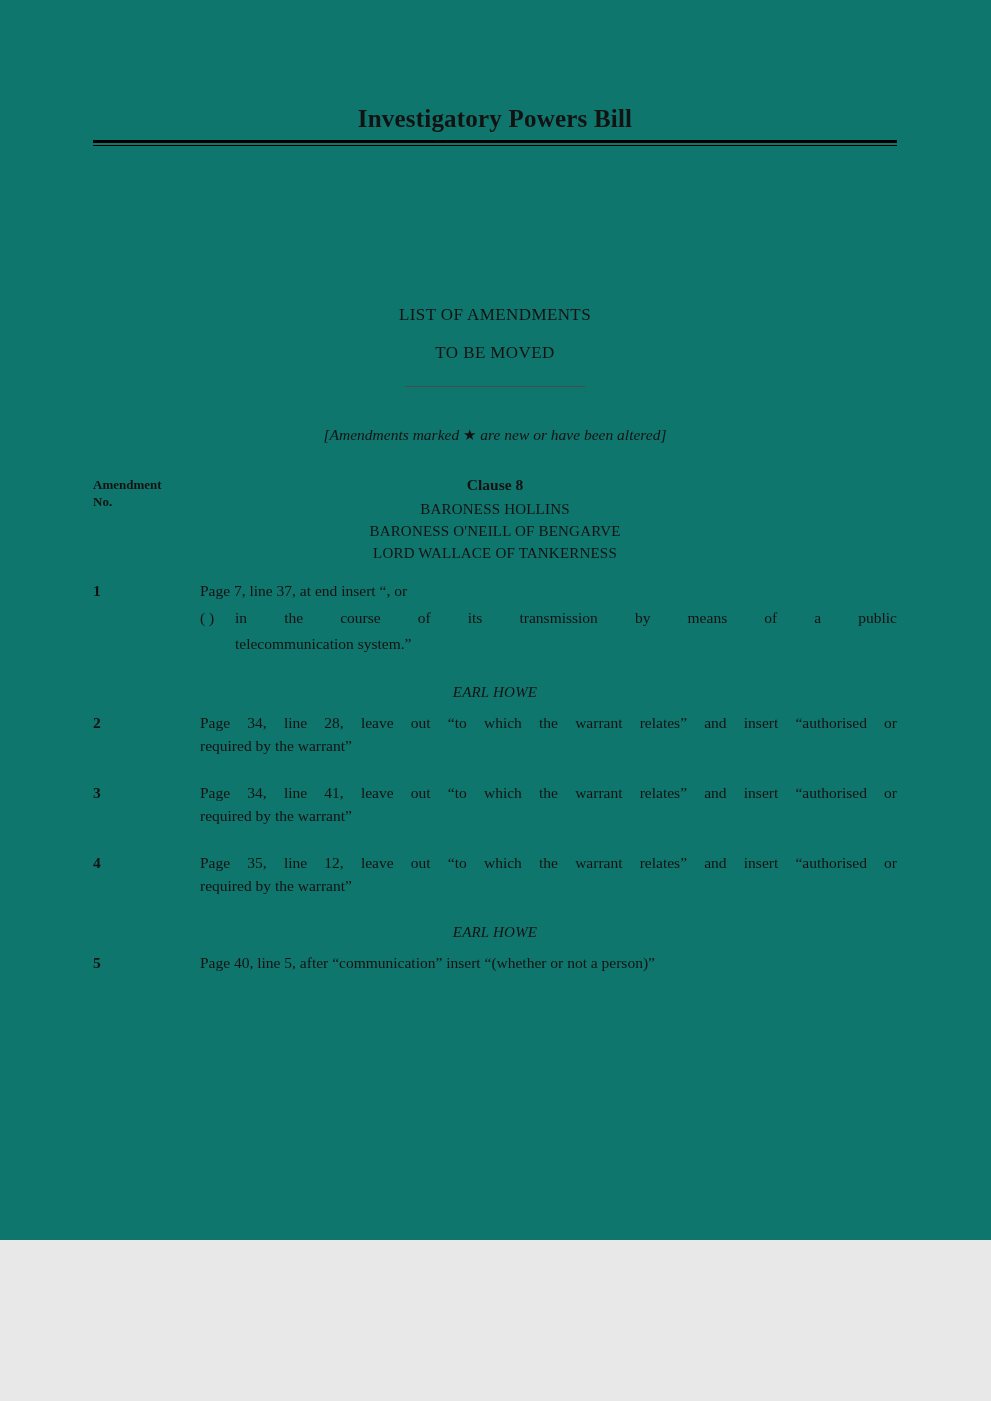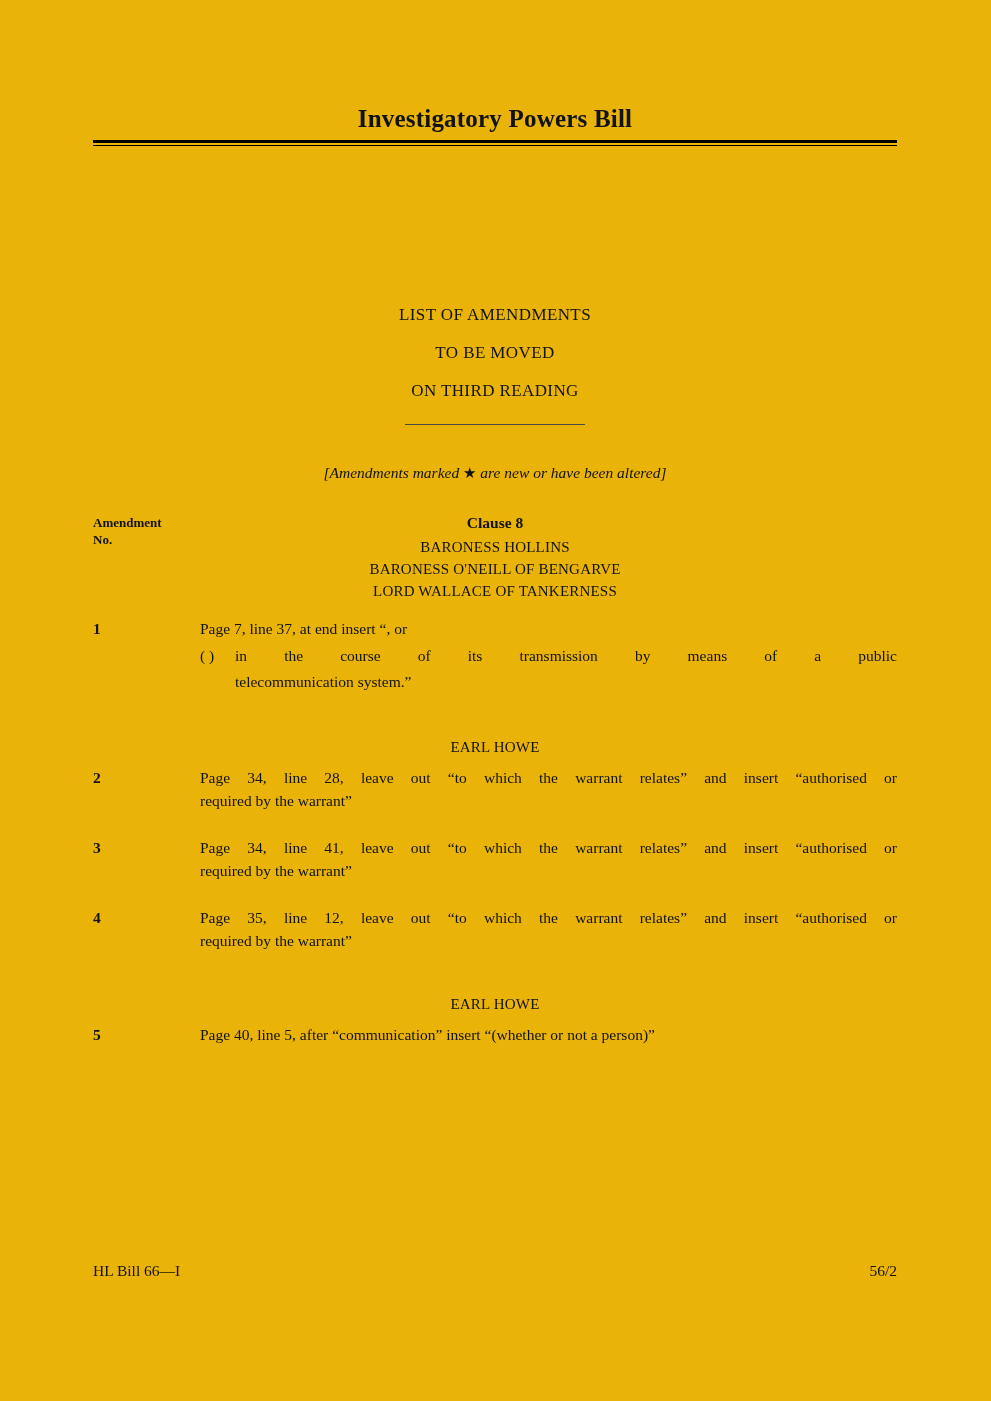--- a/index.html
+++ b/index.html
@@ -1,21 +1,21 @@
 <!DOCTYPE html>
 <html><head>
 <meta charset="utf-8">
 <style>
   html, body { margin: 0; padding: 0; background: #e8e8e8; }
   .page {
     position: relative;
     width: 991px;
-    height: 1401px;
+    height: 1240px;
     margin: 0 auto;
-    background: #eab308;
+    background: #0f766e;
     font-family: "Liberation Serif", "DejaVu Serif", serif;
     color: #121212;
     overflow: hidden;
     box-sizing: border-box;
   }
   .content { padding: 0 94px 0 93px; }
 
   .title {
     margin: 0;
     padding-top: 103px;
@@ -66,21 +66,21 @@
     margin: 0;
     text-align: center;
     font-size: 15.5px;
     font-weight: bold;
     line-height: 20px;
   }
   .clause.mid41 { margin-top: 16px; }
   .clause.mid49 { margin-top: 18px; }
 
   .sponsors { margin-top: 3px; text-align: center; font-size: 15px; }
-  .sponsors.gap { margin-top: 41px; }
+  .sponsors.gap { margin-top: 24px; font-style: italic; }
   .sponsor { line-height: 22px; letter-spacing: 0.2px; }
 
   .amendment { display: flex; margin-top: 15px; }
   .amendment.gap24 { margin-top: 24px; }
   .amendment.gap8  { margin-top: 8px; }
   .amd-num {
     width: 107px;
     flex: 0 0 107px;
     font-weight: bold;
     font-size: 15.5px;
@@ -110,21 +110,20 @@
 
     <h1 class="title">Investigatory Powers Bill</h1>
     <div class="title-rule">
       <div class="rule-thick"></div>
       <div class="rule-thin"></div>
     </div>
 
     <div class="doc-heading">
       <div class="doc-heading-line">LIST OF AMENDMENTS</div>
       <div class="doc-heading-line">TO BE MOVED</div>
-      <div class="doc-heading-line">ON THIRD READING</div>
     </div>
 
     <hr class="short-rule">
 
     <p class="notice"><span>[Amendments marked </span><span class="star">★</span><span> are new or have been altered]</span></p>
 
     <div class="clause-row first">
       <div class="margin-label">
         <div>Amendment</div>
         <div>No.</div>

